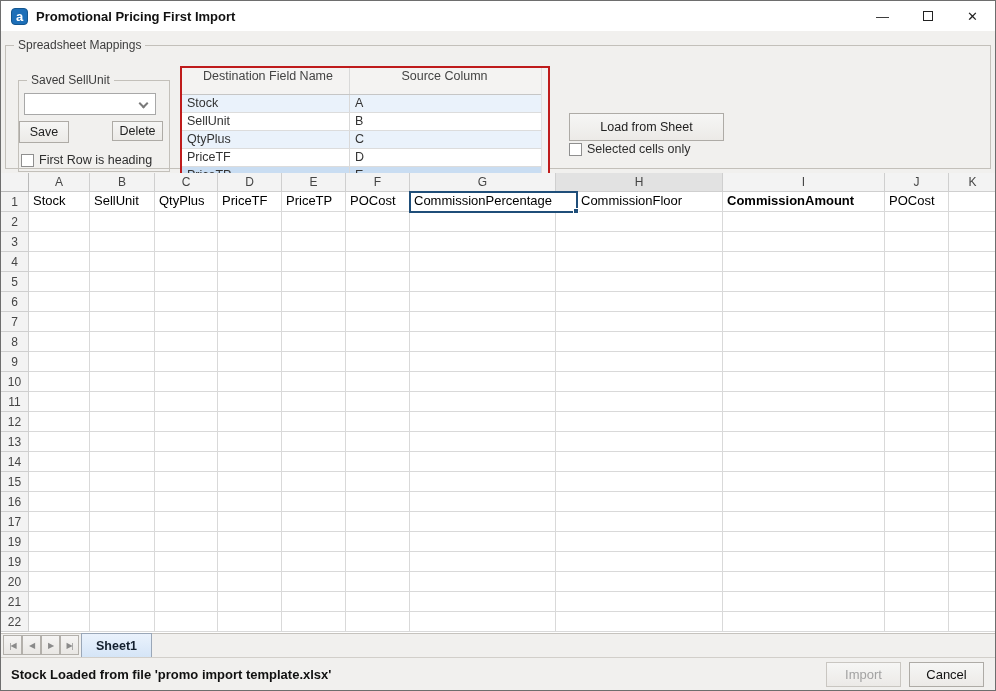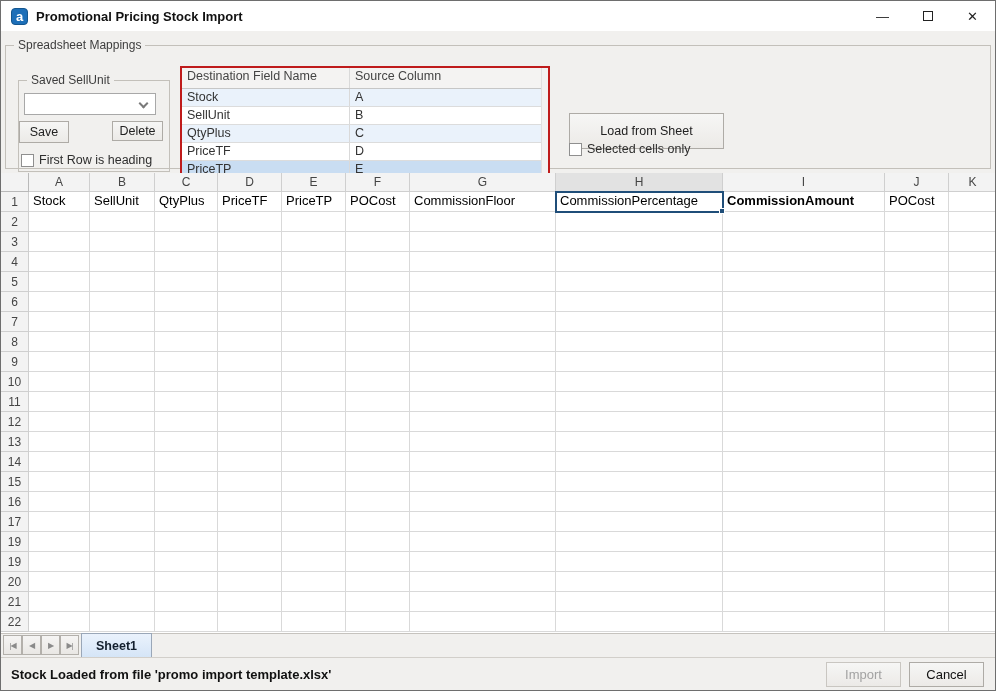--- a/index.html
+++ b/index.html
@@ -22,30 +22,30 @@
   .glabel { position:absolute; top:-8px; left:8px; background:#f1f0ee; padding:0 4px; font-size:12px; color:#3d3d3d; white-space:nowrap; }
   #group-mappings { left:4px; top:14px; width:986px; height:124px; }
   #group-saved { left:12px; top:34px; width:152px; height:92px; }
   
   .combo { position:absolute; left:18px; top:47px; width:132px; height:22px; background:#fff; border:1px solid #a8a8a8; }
   .combo .chev { position:absolute; right:8px; top:6px; width:7px; height:7px; border-right:2px solid #7a7a7a; border-bottom:2px solid #7a7a7a; transform:rotate(45deg); }
   
   .btn { position:absolute; background:linear-gradient(#f6f6f5,#eceae7); border:1px solid #aeaba6; font-size:12.5px; color:#222; display:flex; align-items:center; justify-content:center; cursor:default; }
   #btn-save { left:13px; top:75px; width:50px; height:22px; }
   #btn-delete { left:106px; top:75px; width:51px; height:20px; }
-  #btn-load { left:563px; top:67px; width:155px; height:36px; }
+  #btn-load { left:563px; top:67px; width:155px; height:28px; }
   
   .check { position:absolute; display:flex; align-items:center; font-size:12.5px; color:#2e2e2e; }
   .check .box { width:13px; height:13px; background:#fff; border:1px solid #8f8f8f; margin-right:5px; flex:none; }
   #chk-firstrow { left:15px; top:107px; }
   #chk-selected { left:563px; top:96px; }
   
   #maptable { position:absolute; left:174px; top:20px; width:370px; height:113px; border:2px solid #bf1b1b; background:#fff; overflow:hidden; }
   .mt-row { display:flex; width:100%; height:18px; font-size:12.5px; color:#333; border-bottom:1px solid #dcdcdc; }
-  .mt-row.hdr { height:21px; background:#f4f3f2; color:#444; border-bottom:1px solid #c6c6c6; }
+  .mt-row.hdr { height:27px; background:#f4f3f2; color:#444; border-bottom:1px solid #c6c6c6;text-align:center; }
   .mt-c1 { width:168px; padding:1px 0 0 5px; border-right:1px solid #d9d9d9; overflow:hidden; white-space:nowrap; }
   .mt-c2 { width:184px; padding:1px 0 0 5px; overflow:hidden; white-space:nowrap; }
   .mt-scroll { position:absolute; right:0; top:0; width:7px; height:100%; background:#f2f2f2; border-left:1px solid #e0e0e0; }
   
   #grid { position:absolute; left:0; top:142px; width:996px; height:489px; background:#fff; font-size:13px; }
   .g-hdr-row { display:flex; height:19px; }
   .g-hdr { background:#f3f3f3; border-right:1px solid #cfcfcf; border-bottom:1px solid #cfcfcf; color:#454545; font-size:12px; display:flex; align-items:center; justify-content:center; flex:none; }
   .g-hdr.sel { background:#e2e2e2; }
   .g-corner { background:#f3f3f3; border-right:1px solid #b9b9b9; border-bottom:1px solid #b9b9b9; flex:none; }
   .g-row { display:flex; height:20px; }
@@ -65,21 +65,21 @@
   #btn-import { right:96px; color:#a2a2a2; border-color:#c9c6c1; }
   #btn-cancel { right:13px; color:#111; }
 </style>
 </head>
 <body>
 
 <div id="win">
 
   <div class="titlebar">
     <div class="appicon">a</div>
-    <div class="apptitle">Promotional Pricing Stock Import</div>
+    <div class="apptitle">Promotional Pricing First Import</div>
     <div class="winbtns">
       <div class="winbtn">—</div>
       <div class="winbtn maxi">
           <span></span>
         </div>
       <div class="winbtn">✕</div>
     </div>
   </div>
 
   <div class="content">
@@ -157,22 +157,22 @@
           <div class="g-hdr" style="width: 48px;">K</div>
         </div>
         <div class="g-row">
           <div class="g-rowhdr" style="width: 28px;">1</div>
           <div class="g-cell" style="width: 61px;">Stock</div>
           <div class="g-cell" style="width: 65px;">SellUnit</div>
           <div class="g-cell" style="width: 63px;">QtyPlus</div>
           <div class="g-cell" style="width: 64px;">PriceTF</div>
           <div class="g-cell" style="width: 64px;">PriceTP</div>
           <div class="g-cell" style="width: 64px;">POCost</div>
+          <div class="g-cell active" style="width: 167px; outline-color: rgb(31, 78, 121);">CommissionPercentage<div class="handle" style="background: rgb(31, 78, 121);"></div></div>
           <div class="g-cell" style="width: 146px;">CommissionFloor</div>
-          <div class="g-cell active" style="width: 167px; outline-color: rgb(31, 78, 121);">CommissionPercentage<div class="handle" style="background: rgb(31, 78, 121);"></div></div>
           <div class="g-cell" style="width: 162px; font-weight: bold;">CommissionAmount</div>
           <div class="g-cell" style="width: 64px;">POCost</div>
           <div class="g-cell" style="width: 48px;"></div>
         </div>
         <div class="g-row">
           <div class="g-rowhdr" style="width: 28px;">2</div>
           <div class="g-cell" style="width: 61px;"></div>
           <div class="g-cell" style="width: 65px;"></div>
           <div class="g-cell" style="width: 63px;"></div>
           <div class="g-cell" style="width: 64px;"></div>

